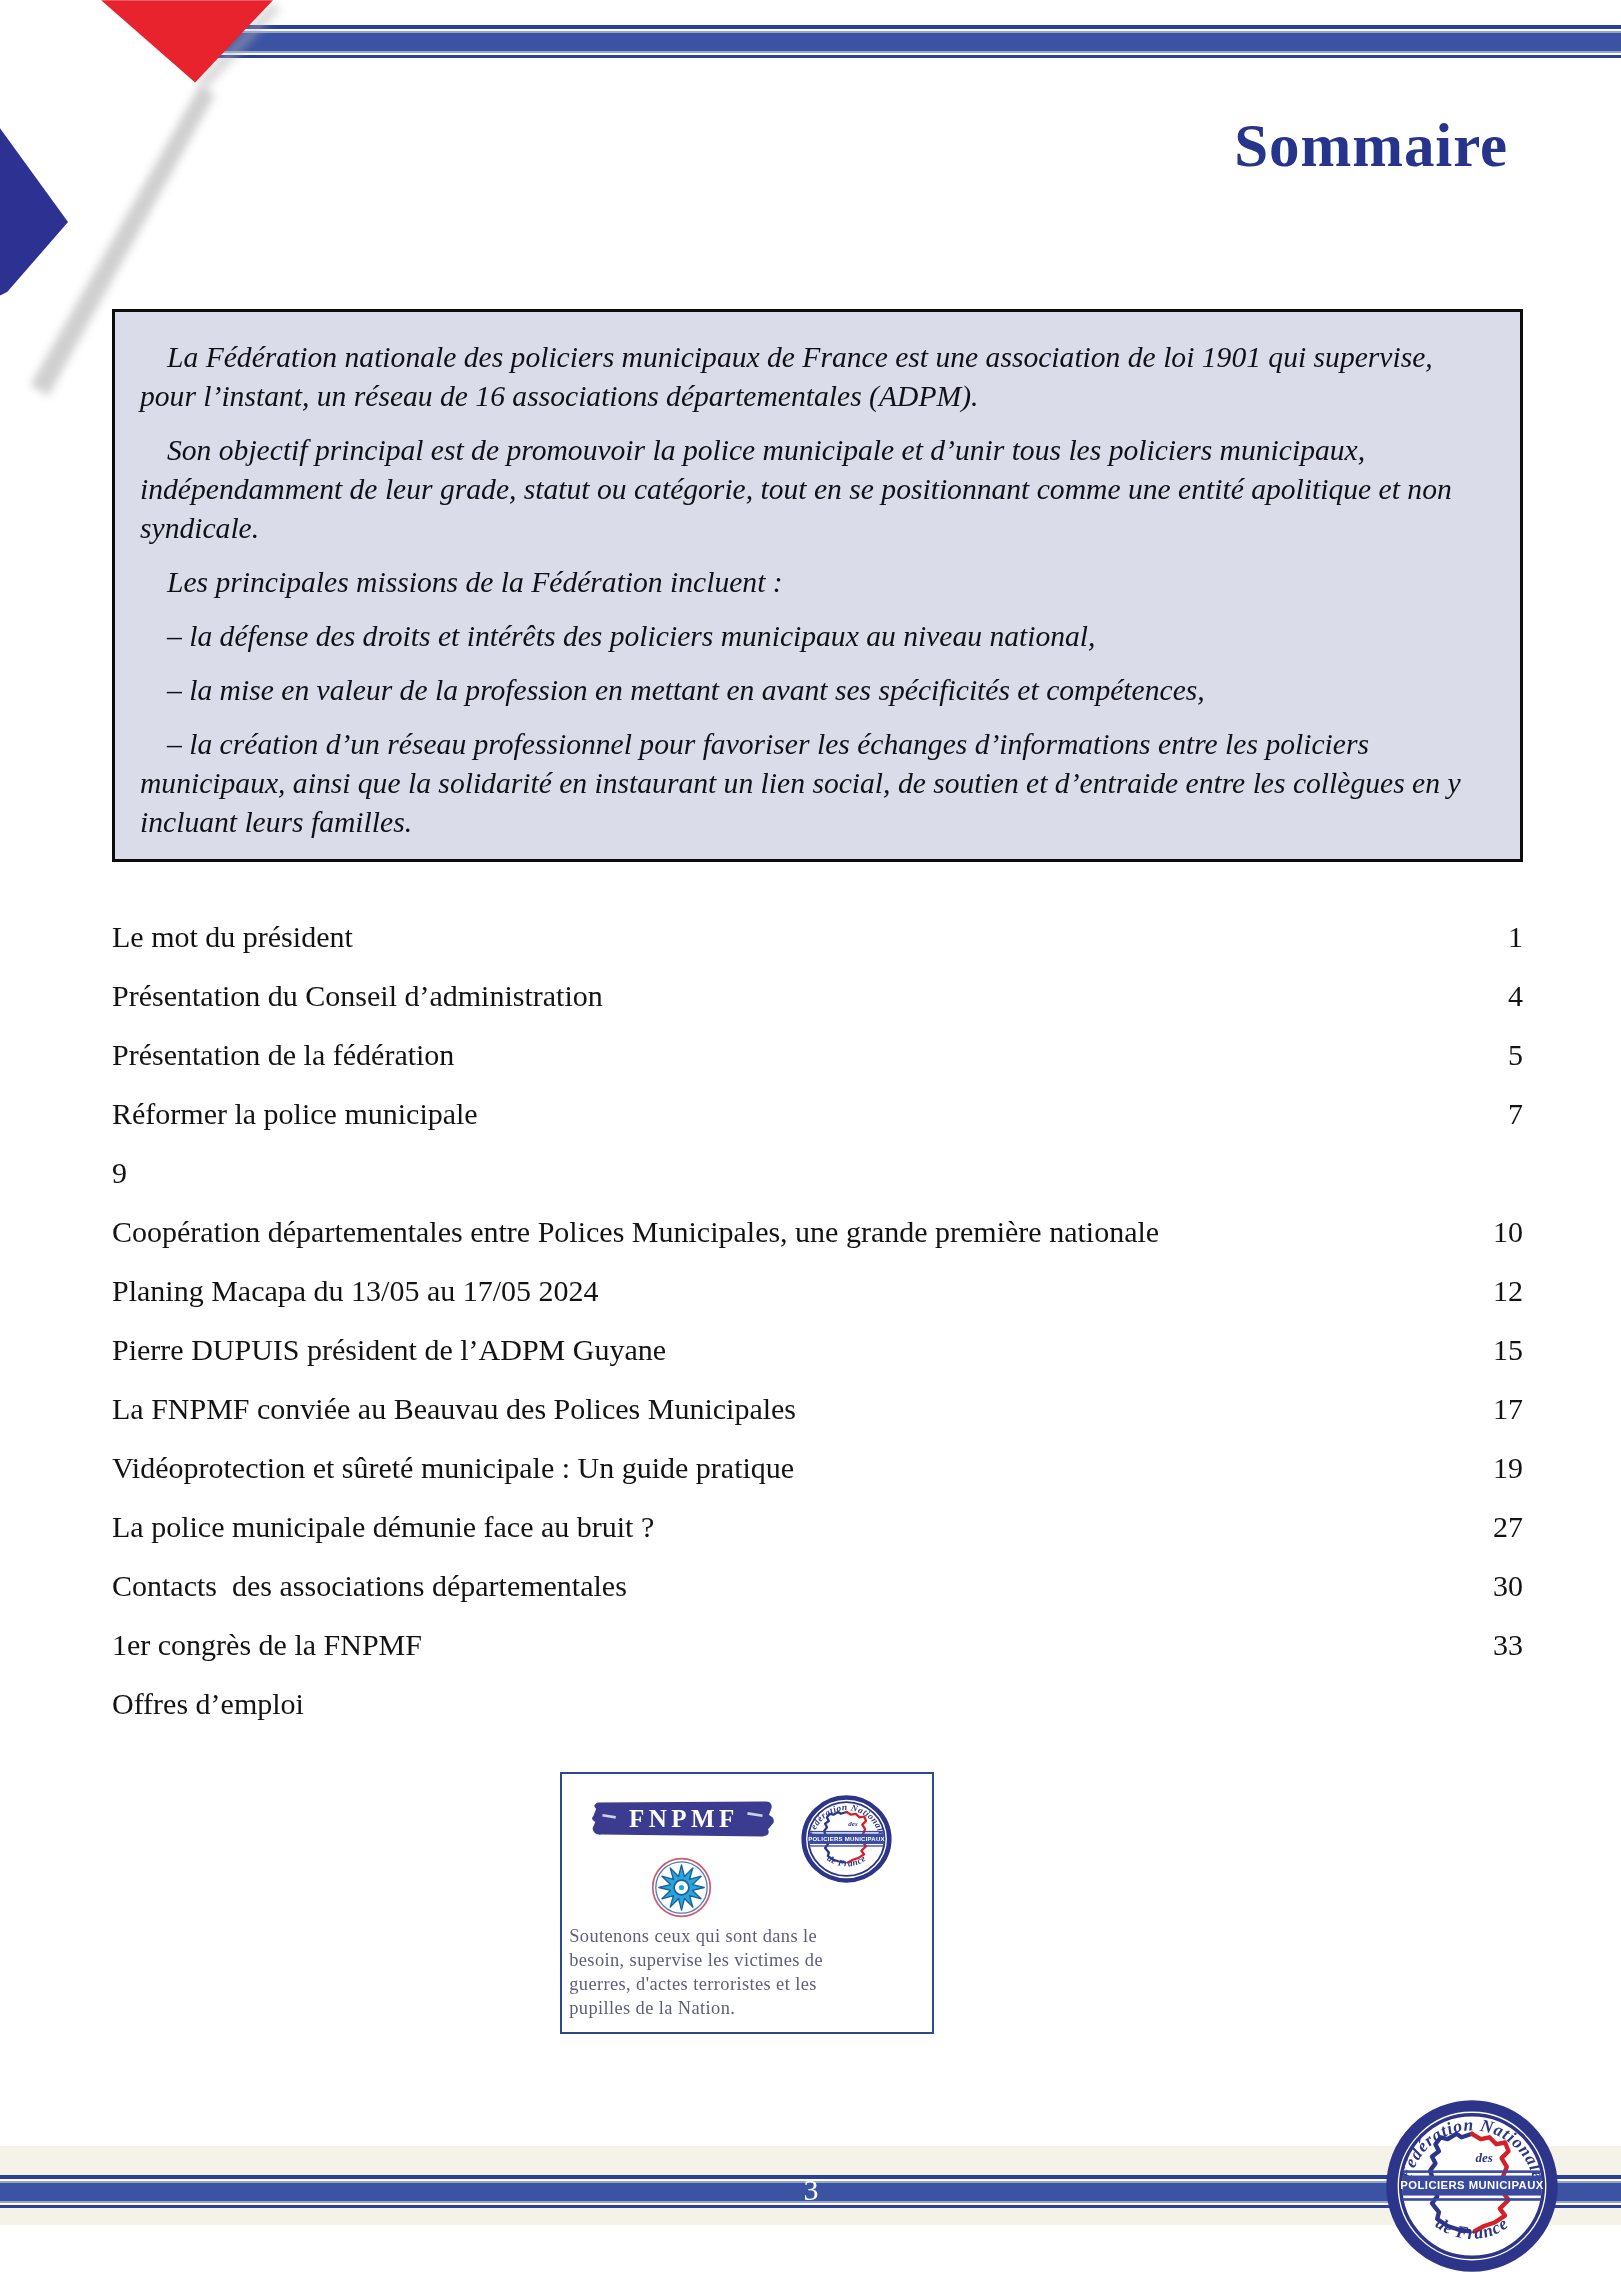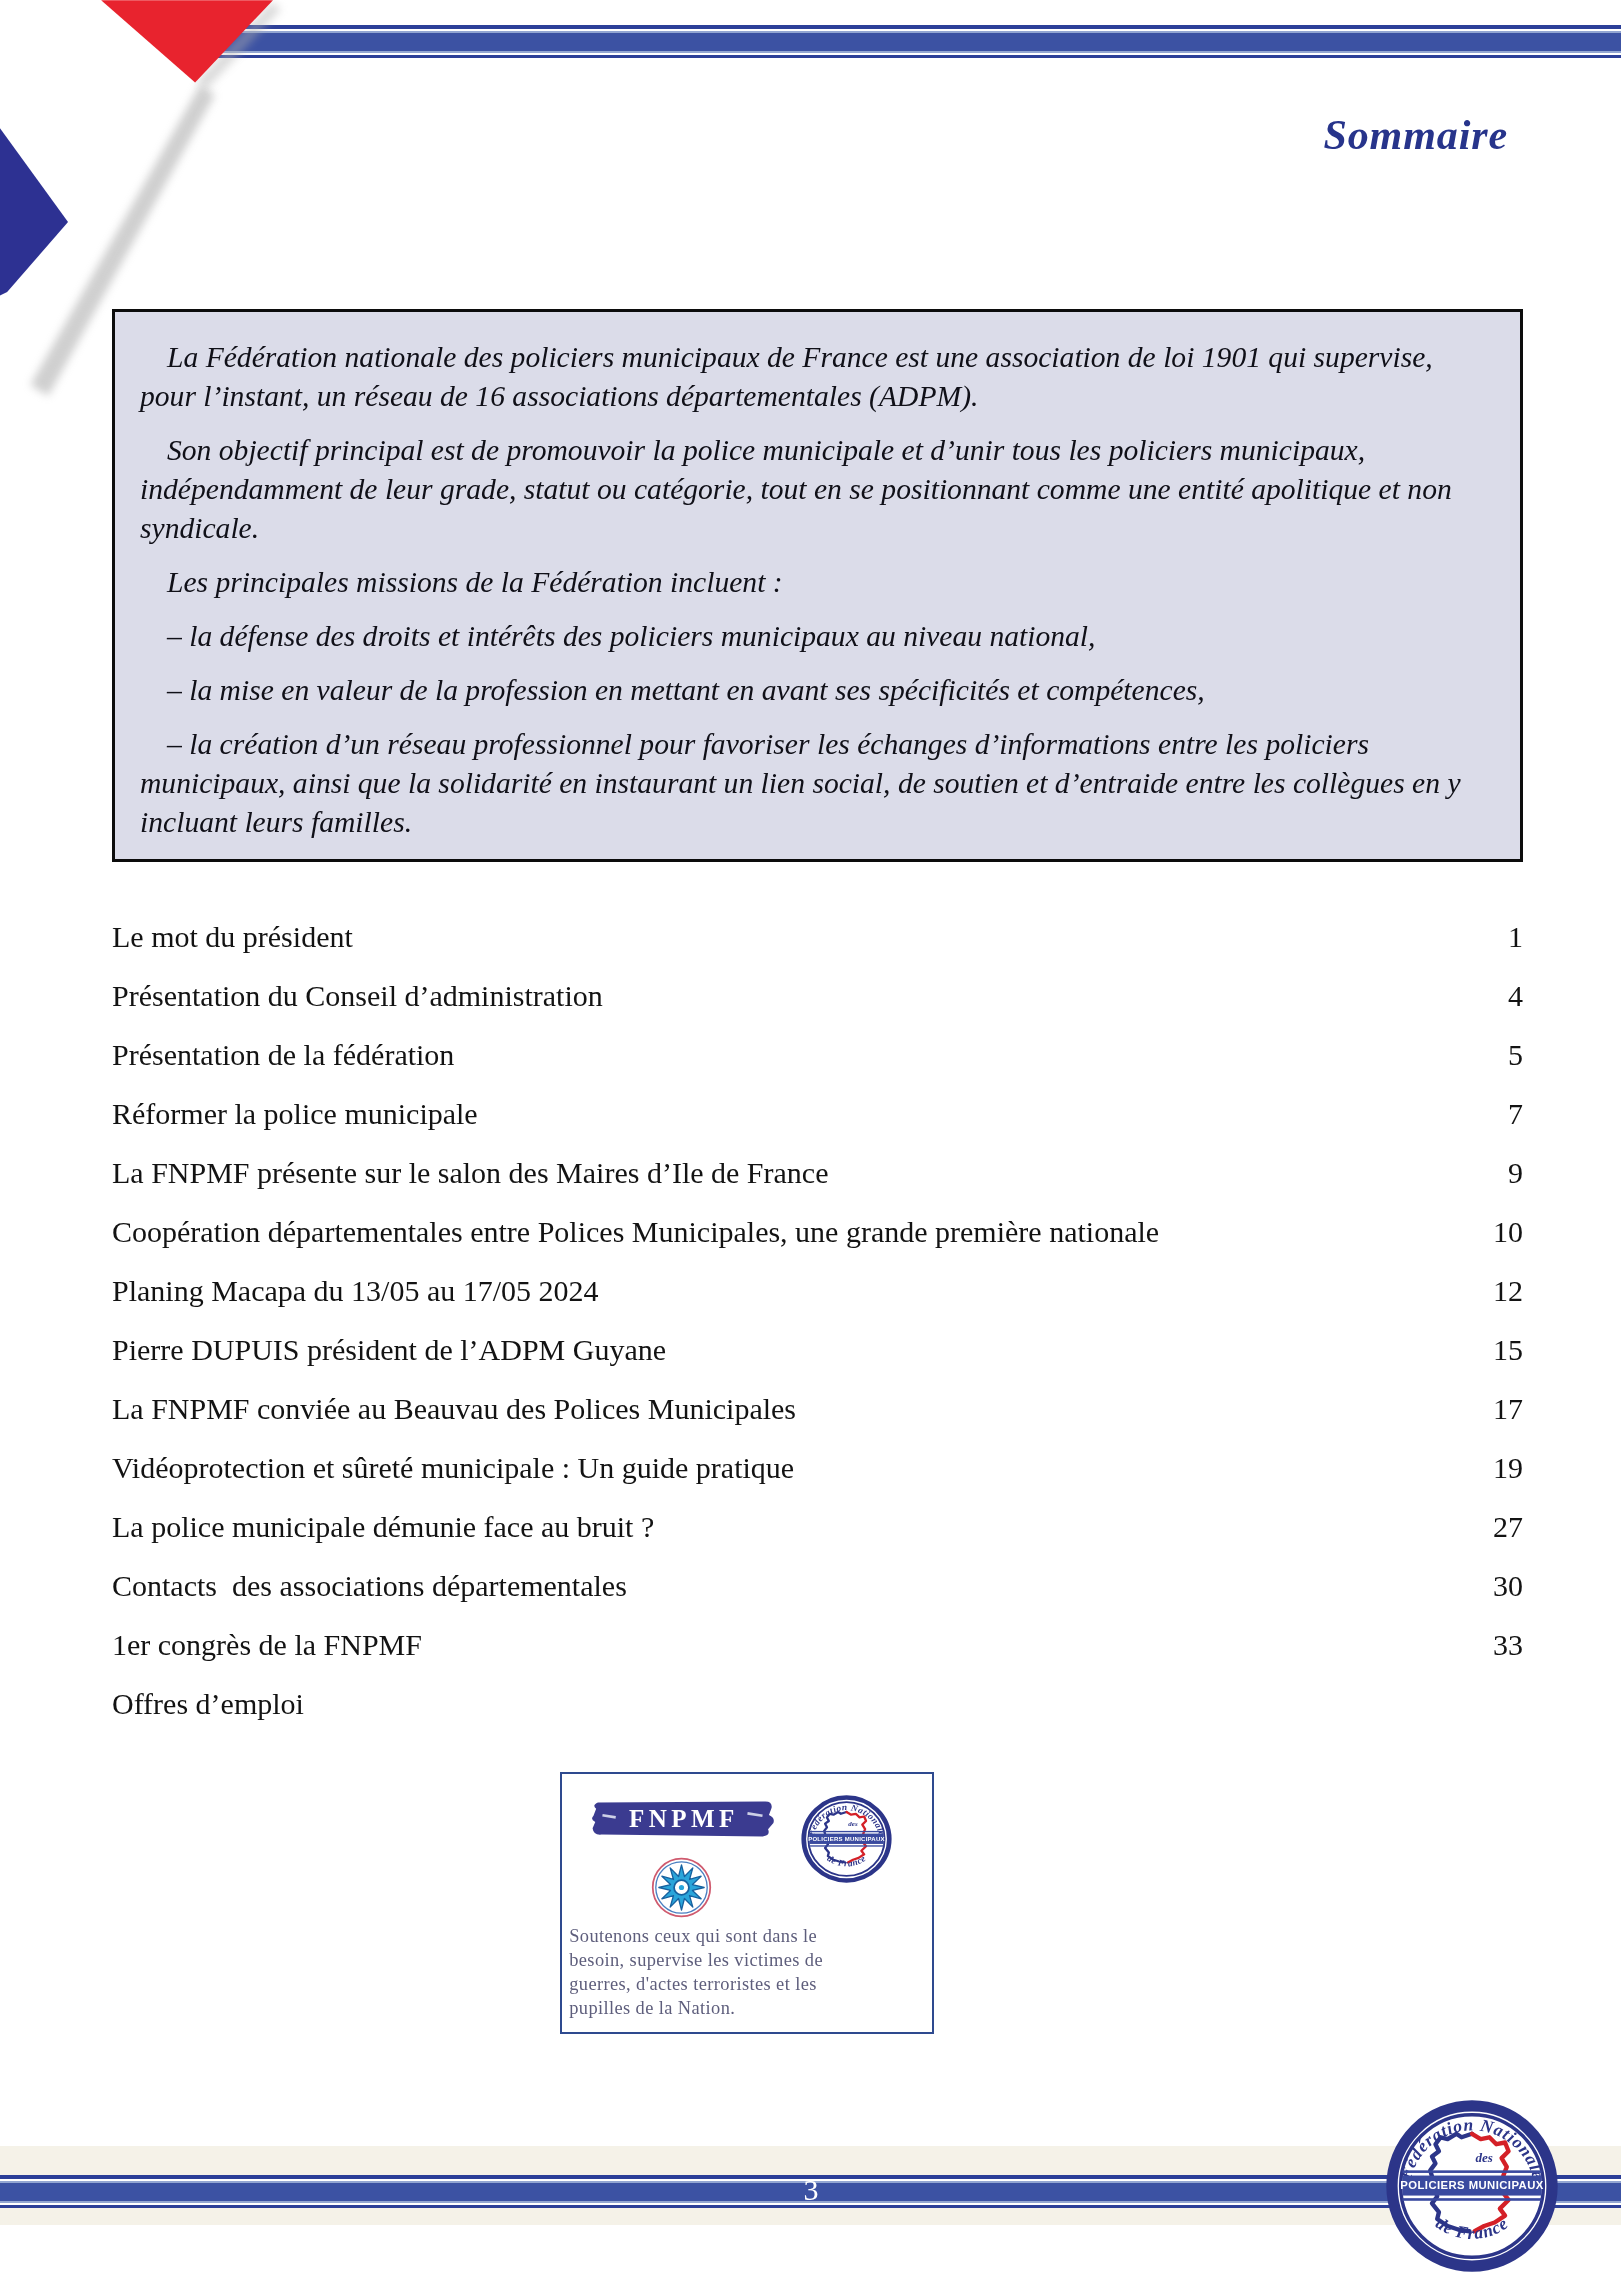--- a/index.html
+++ b/index.html
@@ -20,21 +20,21 @@
       var(--bar-thin) 29.6px 33px);
   }
   .top-bar{top:25px;z-index:1;}
   .footer-cream{position:absolute;left:0;top:2146px;width:100%;height:79px;background:var(--cream);z-index:2;}
   .footer-bar{top:2175px;z-index:3;}
   
   .ribbon{position:absolute;left:0;top:0;z-index:4;}
   
   .sommaire{
     position:absolute;top:111px;right:114px;z-index:2;
-    font-size:42px;font-weight:bold;font-style:italic;color:var(--title-blue);
+    font-size:61px;font-weight:bold;color:var(--title-blue);
     letter-spacing:0.9px;
   }
   
   .intro-box{
     position:absolute;left:112px;top:309px;width:1411px;height:553px;box-sizing:border-box;
     background:var(--box-bg);border:3.6px solid var(--box-border);
     padding:18px 25px 0 25px;z-index:2;
   }
   .intro-p{
     margin:8px 0 15px 0;font-style:italic;font-size:29.6px;line-height:39px;
@@ -121,21 +121,20 @@
         <span class="toc-label">Présentation de la fédération</span>
         <span class="toc-page">5</span>
       </div>
 
       <div class="toc-row">
         <span class="toc-label">Réformer la police municipale</span>
         <span class="toc-page">7</span>
       </div>
 
       <div class="toc-row">
-        <span class="toc-label">La FNPMF présente sur le salon des Maires d’Ile de France</span>
         <span class="toc-page">9</span>
       </div>
 
       <div class="toc-row">
         <span class="toc-label">Coopération départementales entre Polices Municipales, une grande première nationale</span>
         <span class="toc-page">10</span>
       </div>
 
       <div class="toc-row">
         <span class="toc-label">Planing Macapa du 13/05 au 17/05 2024</span>

